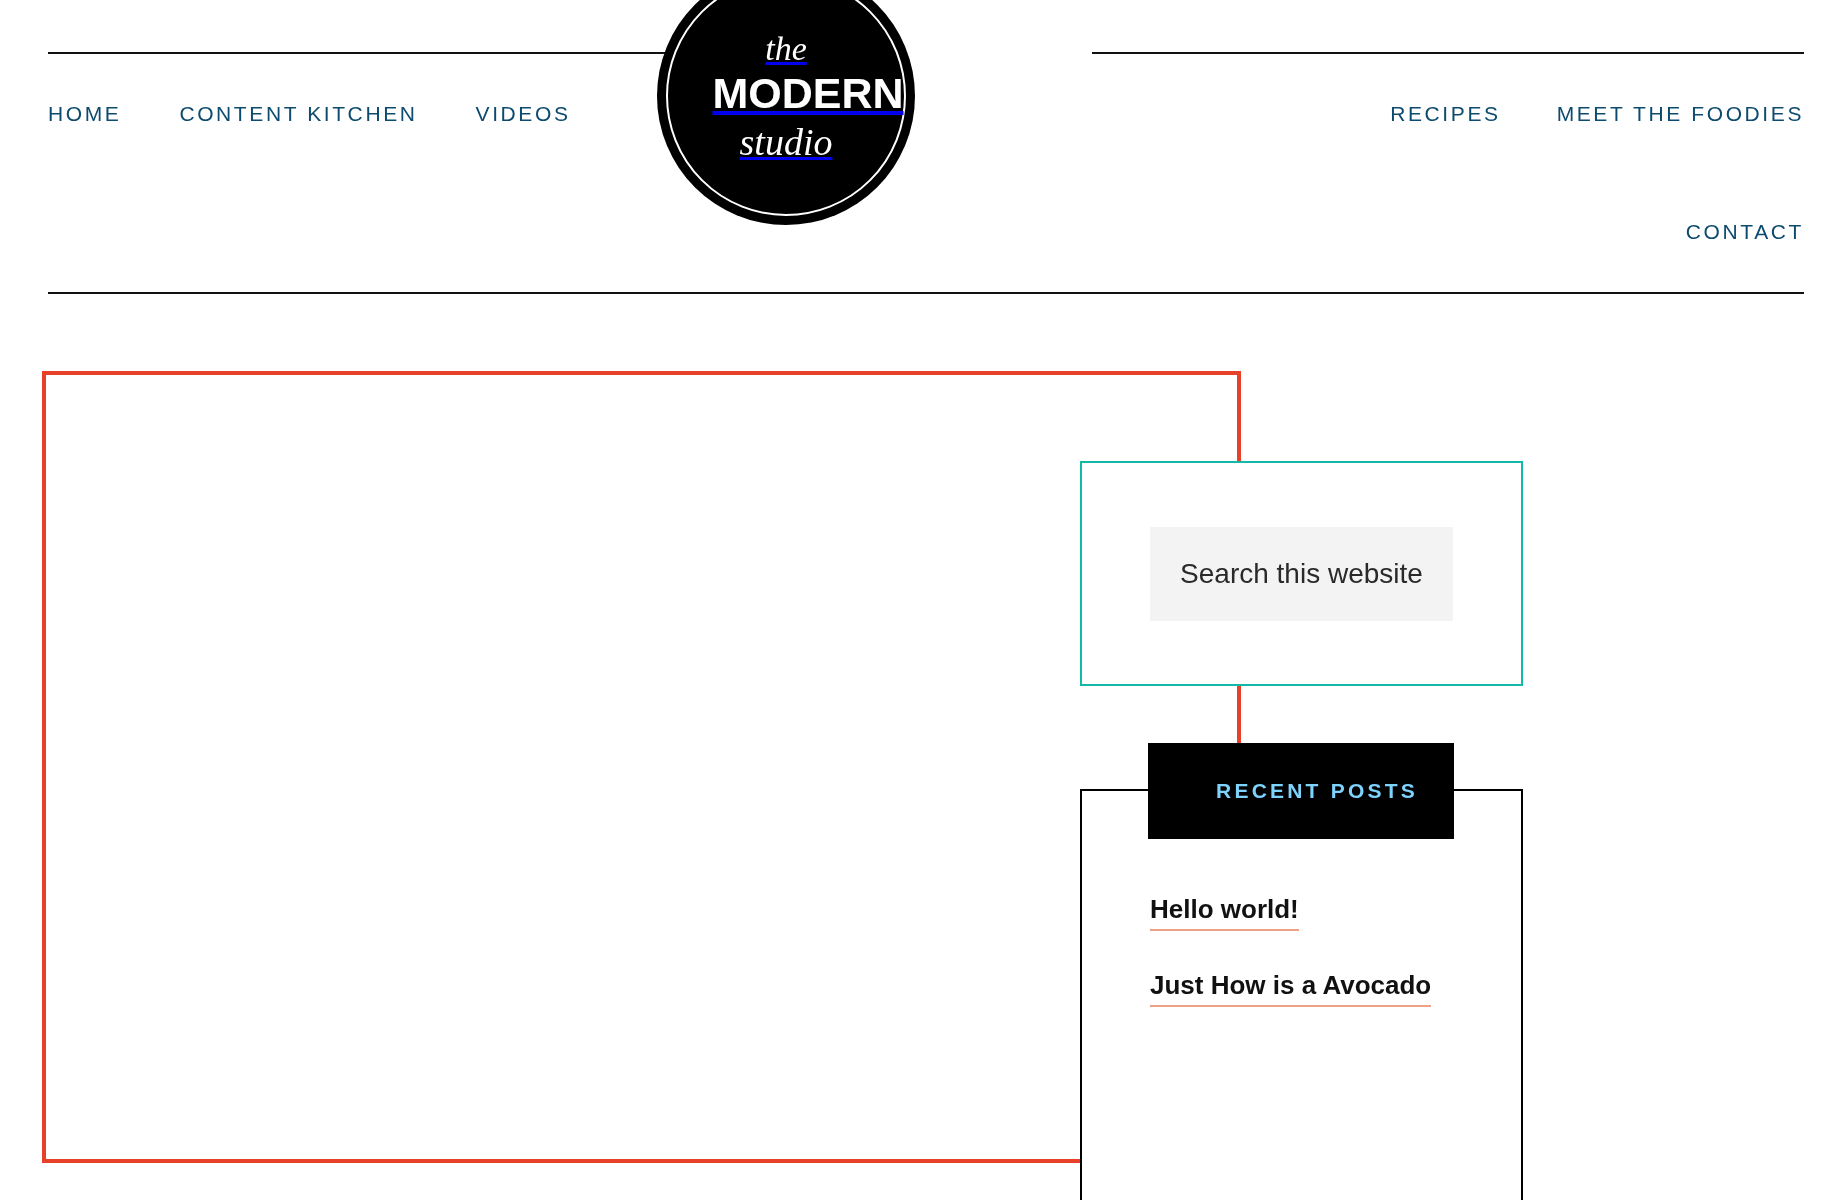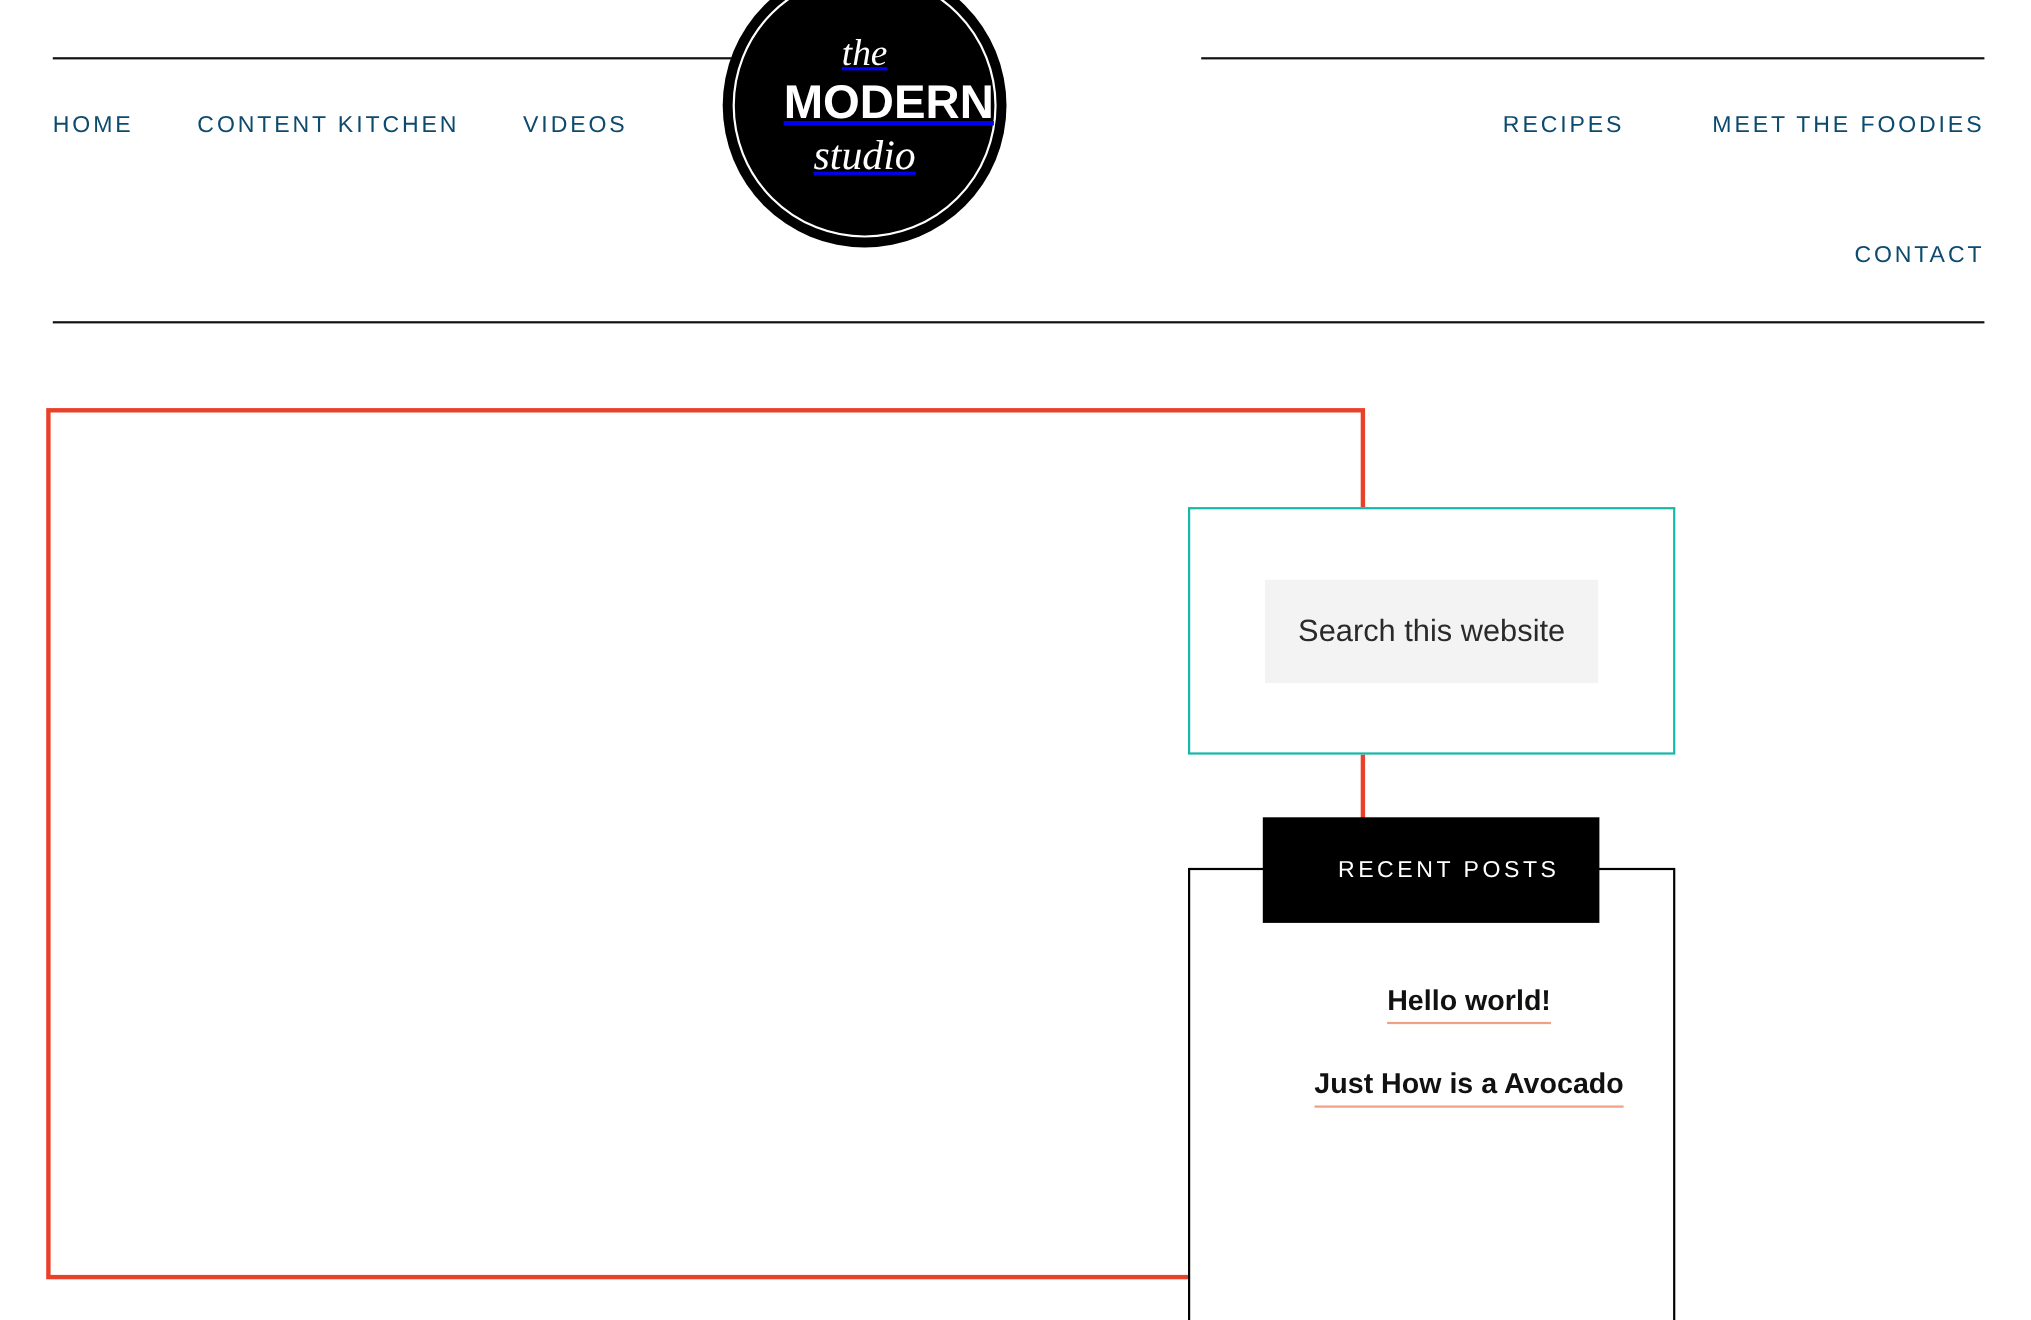--- a/index.html
+++ b/index.html
@@ -73,21 +73,21 @@
     letter-spacing: 2.6px;
     color: #0c4a6e;
     text-decoration: none;
     text-transform: uppercase;
     line-height: 40px;
     white-space: nowrap;
     display: inline-block;
   }
 
   .nav-left .nav-link { margin-right: 58px; }
-  .nav-right .nav-link { margin-left: 80px; }
+  .nav-right .nav-link { margin-left: 56px; }
 
   .nav-right-row2 {
     width: 100%;
     display: flex;
     justify-content: flex-end;
     margin-top: 78px;
   }
 
   
   .logo-badge {
@@ -201,36 +201,36 @@
     height: 96px;
     background: #000000;
     display: flex;
     align-items: center;
     justify-content: center;
     z-index: 3;
   }
   .recent-banner-text {
     font-family: "Liberation Sans", sans-serif;
     font-size: 21px;
-    font-weight: 400;
+    font-weight: 700;
     letter-spacing: 3.2px;
-    color: #ffffff;
+    color: #7dd3fc;
     text-transform: uppercase;
     white-space: nowrap;
     margin-left: 32px;
   }
 
   .recent-list {
     position: absolute;
     left: 0; top: 104px;
     width: 100%;
     list-style: none;
     padding: 0 0 0 68px;
   }
-  .recent-list li { margin-bottom: 40px; text-align: center; }
+  .recent-list li { margin-bottom: 40px; }
   .recent-link {
     font-family: "Liberation Sans", sans-serif;
     font-size: 26px;
     font-weight: bold;
     color: #111111;
     text-decoration: none;
     border-bottom: 2px solid #F0A083;
     padding-bottom: 4px;
     display: inline-block;
     line-height: 1.15;

